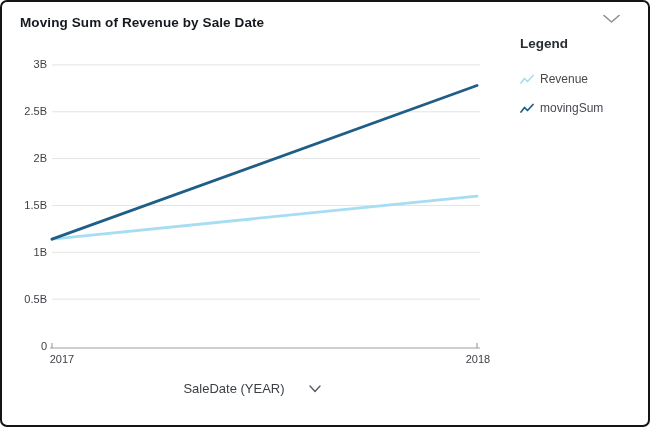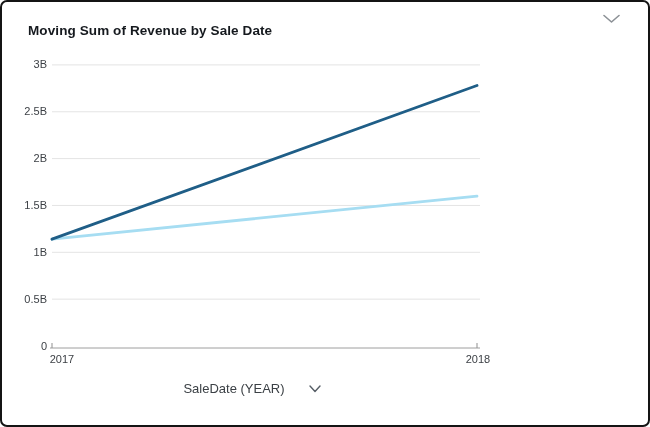--- a/index.html
+++ b/index.html
@@ -15,21 +15,21 @@
     box-sizing: border-box;
     background: #ffffff;
     border: 2px solid #141414;
     border-radius: 7px;
     overflow: hidden;
   }
   .header-title {
     position: absolute;
     left: 14px;
     top: 9px;
-    margin: 12px;
+    margin: 4px;
     font-size: 13.5px;
     font-weight: bold;
     color: #15191e;
     letter-spacing: 0.1px;
   }
   .menu-btn {
     position: absolute;
     right: 26px;
     top: 8px;
     width: 22px;
@@ -120,20 +120,35 @@
       <text x="45" y="66.39999999999998" text-anchor="end" class="tick-label">3B</text>
       <line x1="48" y1="346" x2="478" y2="346" stroke="#9e9e9e" stroke-width="1"></line>
       <line x1="50" y1="341" x2="50" y2="346" stroke="#8f8f8f" stroke-width="1"></line>
       <line x1="475" y1="341" x2="475" y2="346" stroke="#8f8f8f" stroke-width="1"></line>
       <text x="60" y="361" text-anchor="middle" class="tick-label">2017</text>
       <text x="476" y="361" text-anchor="middle" class="tick-label">2018</text>
       <polyline points="50,237.18200000000002 475,194.07999999999998" fill="none" stroke="#a6ddf2" stroke-width="2.8" stroke-linecap="round"></polyline>
       <polyline points="50,237.18200000000002 475,83.51400000000001" fill="none" stroke="#1f5e87" stroke-width="2.8" stroke-linecap="round"></polyline>
     </svg>
 
+  <div class="legend">
+    <div class="legend-title">Legend</div>
+    <div class="legend-item">
+      <svg class="legend-icon" width="14" height="11" viewBox="0 0 14 11">
+        <polyline class="legend-swatch" points="1,9 4.5,4.5 7.5,7.5 13,1.5" fill="none" stroke-width="1.7" stroke-linecap="round" stroke-linejoin="round" stroke="#a6ddf2"></polyline>
+      </svg>
+      <span>Revenue</span>
+    </div>
+    <div class="legend-item">
+      <svg class="legend-icon" width="14" height="11" viewBox="0 0 14 11">
+        <polyline class="legend-swatch" points="1,9 4.5,4.5 7.5,7.5 13,1.5" fill="none" stroke-width="1.7" stroke-linecap="round" stroke-linejoin="round" stroke="#1f5e87"></polyline>
+      </svg>
+      <span>movingSum</span>
+    </div>
+  </div>
 
   <div class="x-axis-title">
     <span>SaleDate (YEAR)</span>
     <svg width="12" height="8" viewBox="0 0 12 8">
       <polyline points="1,1 6,6.5 11,1" fill="none" stroke="#565e66" stroke-width="1.4" stroke-linecap="round" stroke-linejoin="round"></polyline>
     </svg>
   </div>
 
 </div>
 

